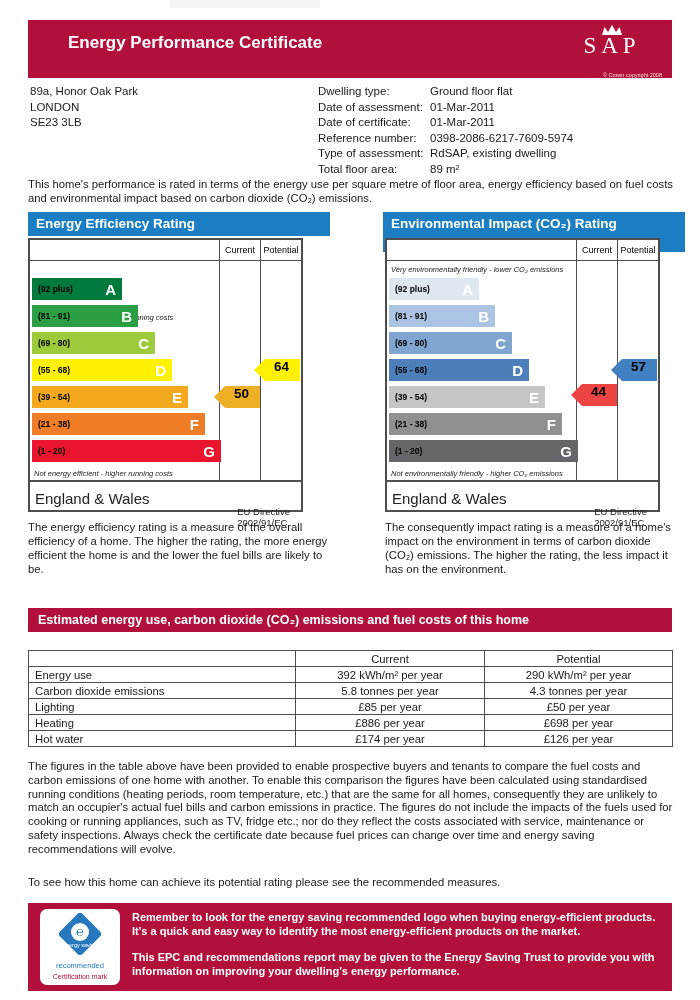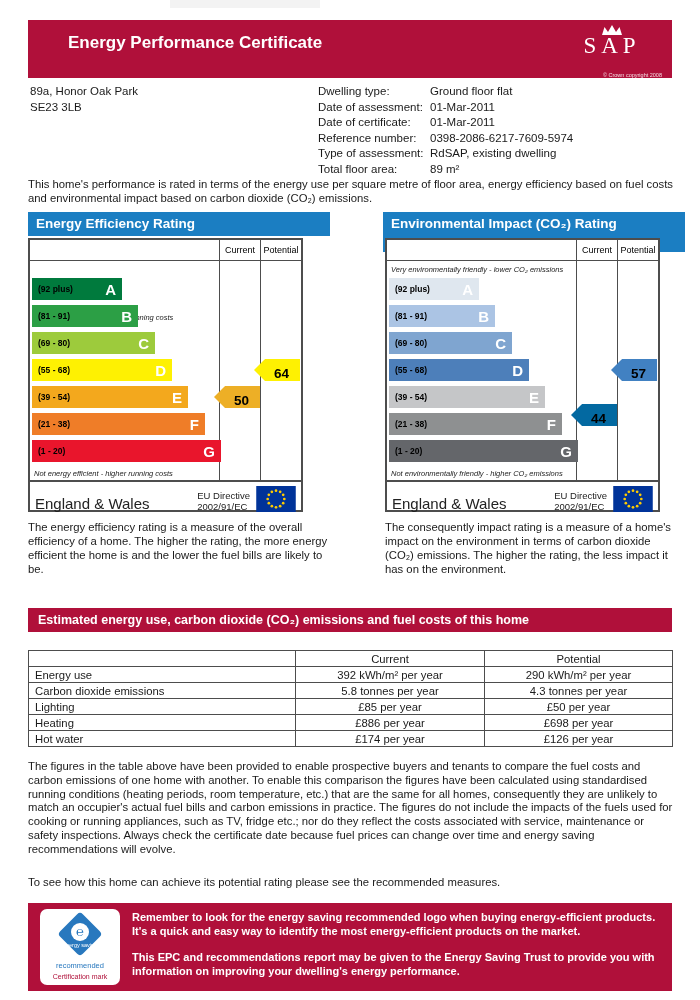--- a/index.html
+++ b/index.html
@@ -23,24 +23,24 @@
   .chart-hdr{background:var(--header-blue);color:#fff;font-weight:bold;font-size:13.5px;line-height:24px;padding-left:8px;}
   .chart-box{border:2px solid var(--border-dark);background:#fff;}
   .vline{position:absolute;width:1px;background:var(--border-dark);top:0;height:240px;}
   .hline{position:absolute;top:20px;left:0;right:0;height:1px;background:var(--border-dark);}
   .colhead{position:absolute;top:0;height:20px;font-size:9px;line-height:20px;text-align:center;color:#000;}
   .note{position:absolute;font-size:7.5px;font-style:italic;color:#222;}
   .band{position:absolute;height:22px;left:2px;display:flex;align-items:center;justify-content:space-between;padding:10px 6px;box-sizing:border-box;}
   .band .rng{font-size:8.5px;font-weight:bold;color:#000;white-space:nowrap;}
   .band .ltr{font-size:15px;font-weight:bold;color:#fff;}
   .arrow{position:absolute;height:22px;width:46px;clip-path:polygon(0 50%,24% 0,100% 0,100% 100%,24% 100%);
-         display:flex;align-items:flex-end;justify-content:center;padding-left:9px;box-sizing:border-box;
+         display:flex;align-items:flex-start;justify-content:center;padding-left:9px;box-sizing:border-box;
          font-weight:bold;font-size:13.5px;color:#000;}
   .cfooter{position:absolute;left:0;right:0;top:240px;height:30px;border-top:2px solid var(--border-dark);
-           display:flex;align-items:flex-end;padding:0 5px;}
+           display:flex;align-items:flex-start;padding:8px 5px;flex-direction:column;}
   .region{font-size:15px;color:#222;white-space:nowrap;}
   .directive{font-size:9.5px;line-height:10.5px;margin-left:auto;margin-right:6px;color:#222;}
   .caption{font-size:11.3px;line-height:1.25;}
 
   
   .sectbar{background:var(--crimson);color:#fff;font-weight:bold;font-size:12.5px;line-height:24px;padding-left:10px;}
   table.costs{border-collapse:collapse;width:644px;font-size:11.3px;table-layout:fixed;}
   .costs th,.costs td{border:1px solid var(--border-dark);height:15px;padding:0 6px;font-weight:normal;}
   .costs th{text-align:center;}
   .costs td.lbl{text-align:left;}
@@ -71,20 +71,21 @@
       <svg width="22" height="12" viewBox="0 0 22 12" style="display:block;margin:0 auto -3px auto;">
         <path d="M1 11 L3.5 3 L7 8 L11 1 L15 8 L18.5 3 L21 11 Z" fill="#ffffff"></path>
       </svg>
       <div class="sap-letters">SAP</div>
       <div class="sap-copy">© Crown copyright 2008</div>
     </div>
   </div>
 
   <div class="abs addr" style="left:30px;top:84px;width:250px;">
     <div>89a, Honor Oak Park</div>
+    <div>LONDON</div>
     <div>SE23 3LB</div>
   </div>
 
   <div class="abs" style="left:318px;top:84px;width:350px;">
     <div class="detail-row">
       <span class="detail-label">Dwelling type:</span>
       <span>Ground floor flat</span>
     </div>
     <div class="detail-row">
       <span class="detail-label">Date of assessment:</span>
@@ -215,21 +216,21 @@
     </div>
     <div class="band" style="top: 173px; width: 173px; background-color: rgb(142, 144, 145);">
       <span class="rng">(21 - 38)</span>
       <span class="ltr">F</span>
     </div>
     <div class="band" style="top: 200px; width: 189px; background-color: rgb(100, 102, 106);">
       <span class="rng">(1 - 20)</span>
       <span class="ltr">G</span>
     </div>
 
-    <div class="arrow" style="top: 164px; left: 184px; background-color: #0369a1;">
+    <div class="arrow" style="top: 144px; left: 184px; background-color: #ef4444;">
       <span>44</span>
     </div>
     <div class="arrow" style="top: 119px; left: 224px; background-color: rgb(65, 129, 194);">
       <span>57</span>
     </div>
 
     <div class="note" style="left:4px;top:229px;">Not environmentally friendly - higher CO₂ emissions</div>
 
     <div class="cfooter">
       <span class="region">England &amp; Wales</span>

